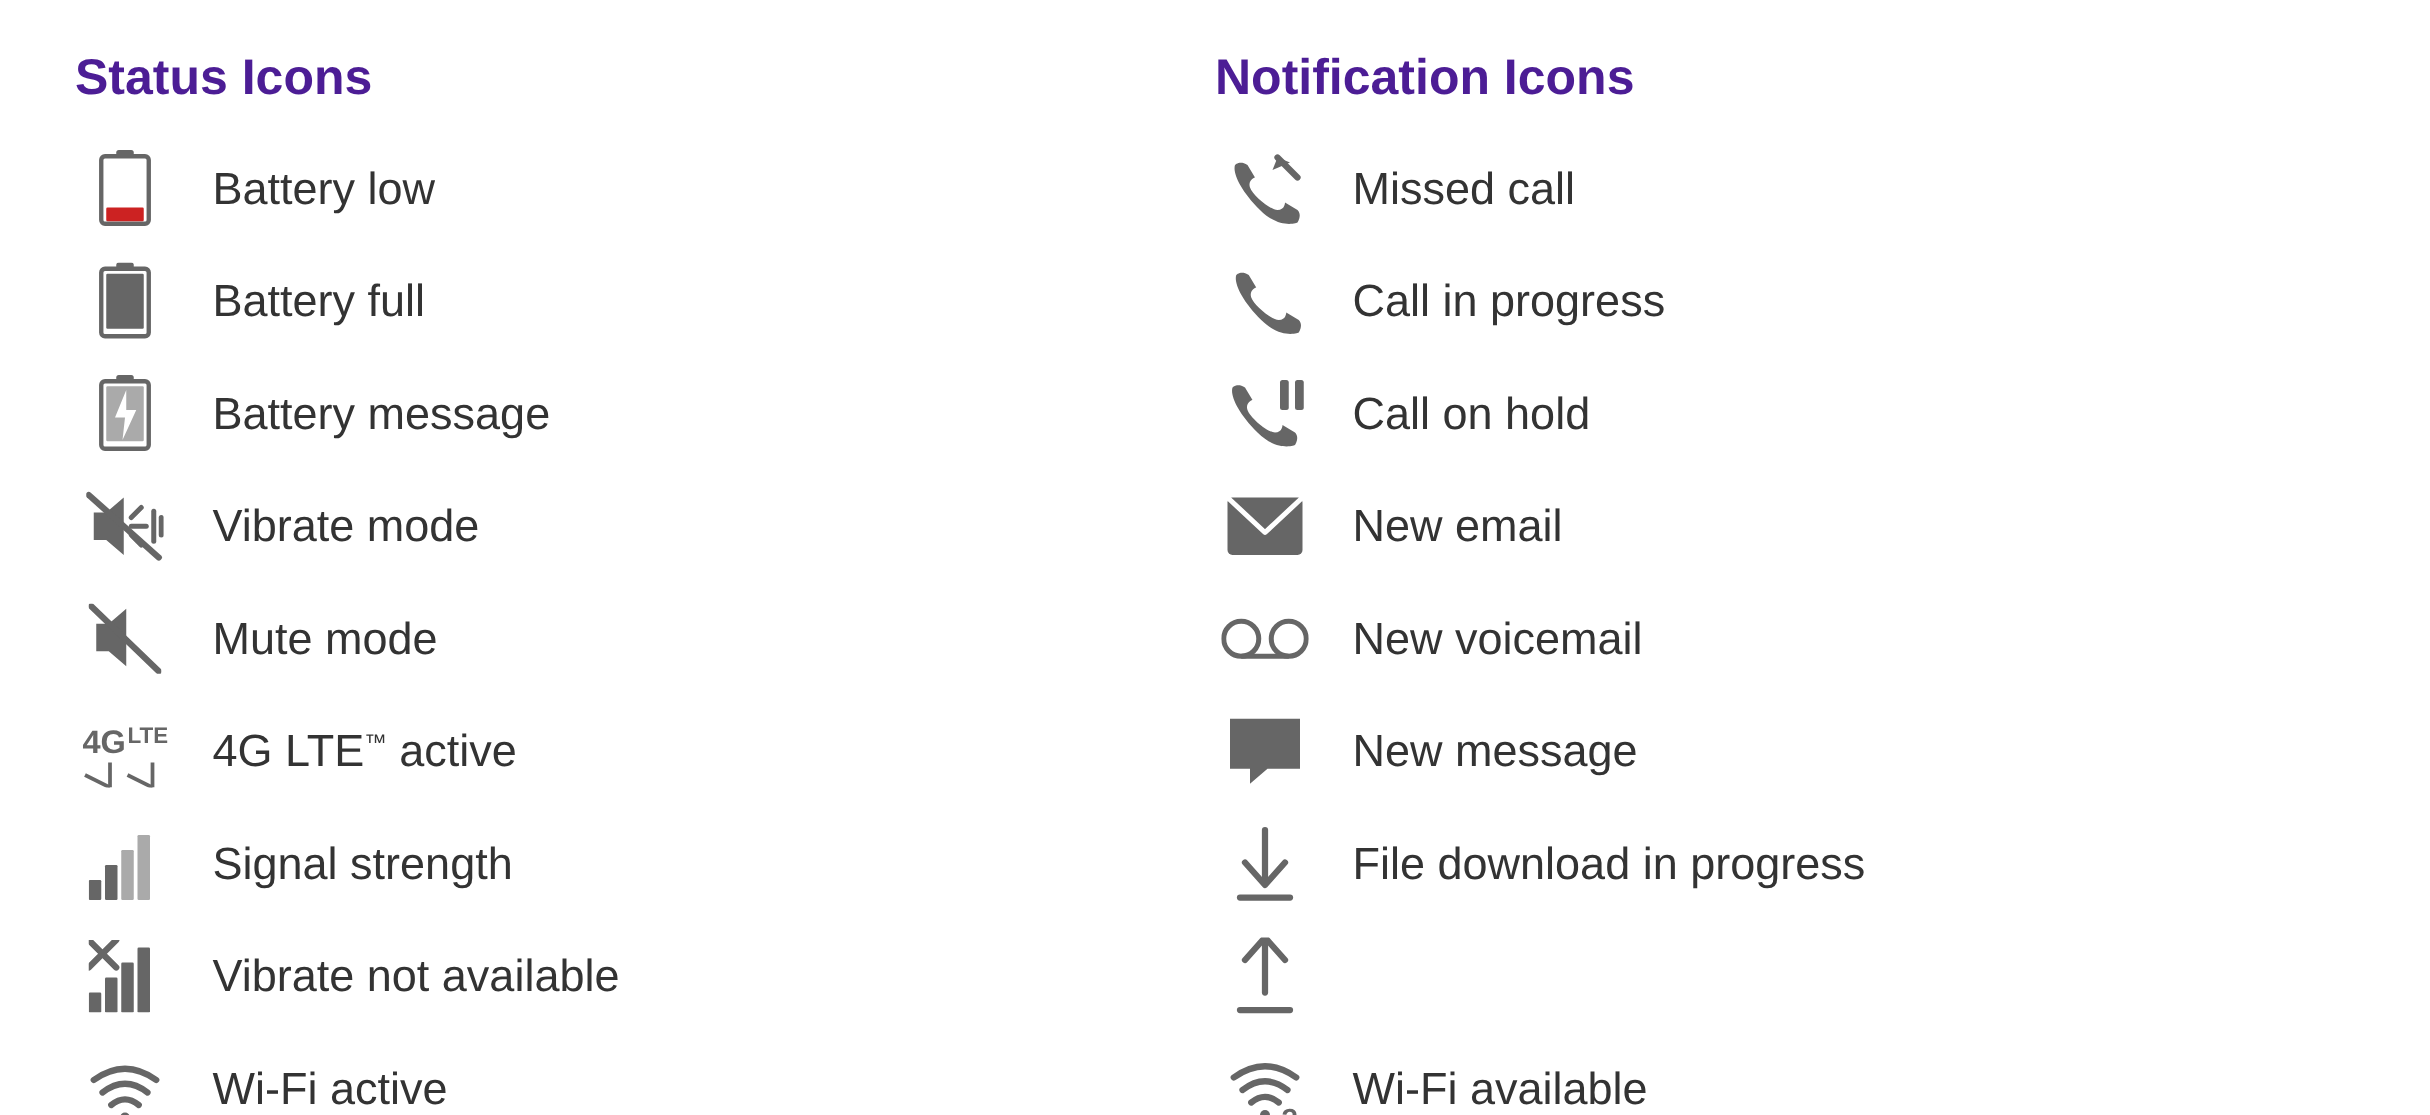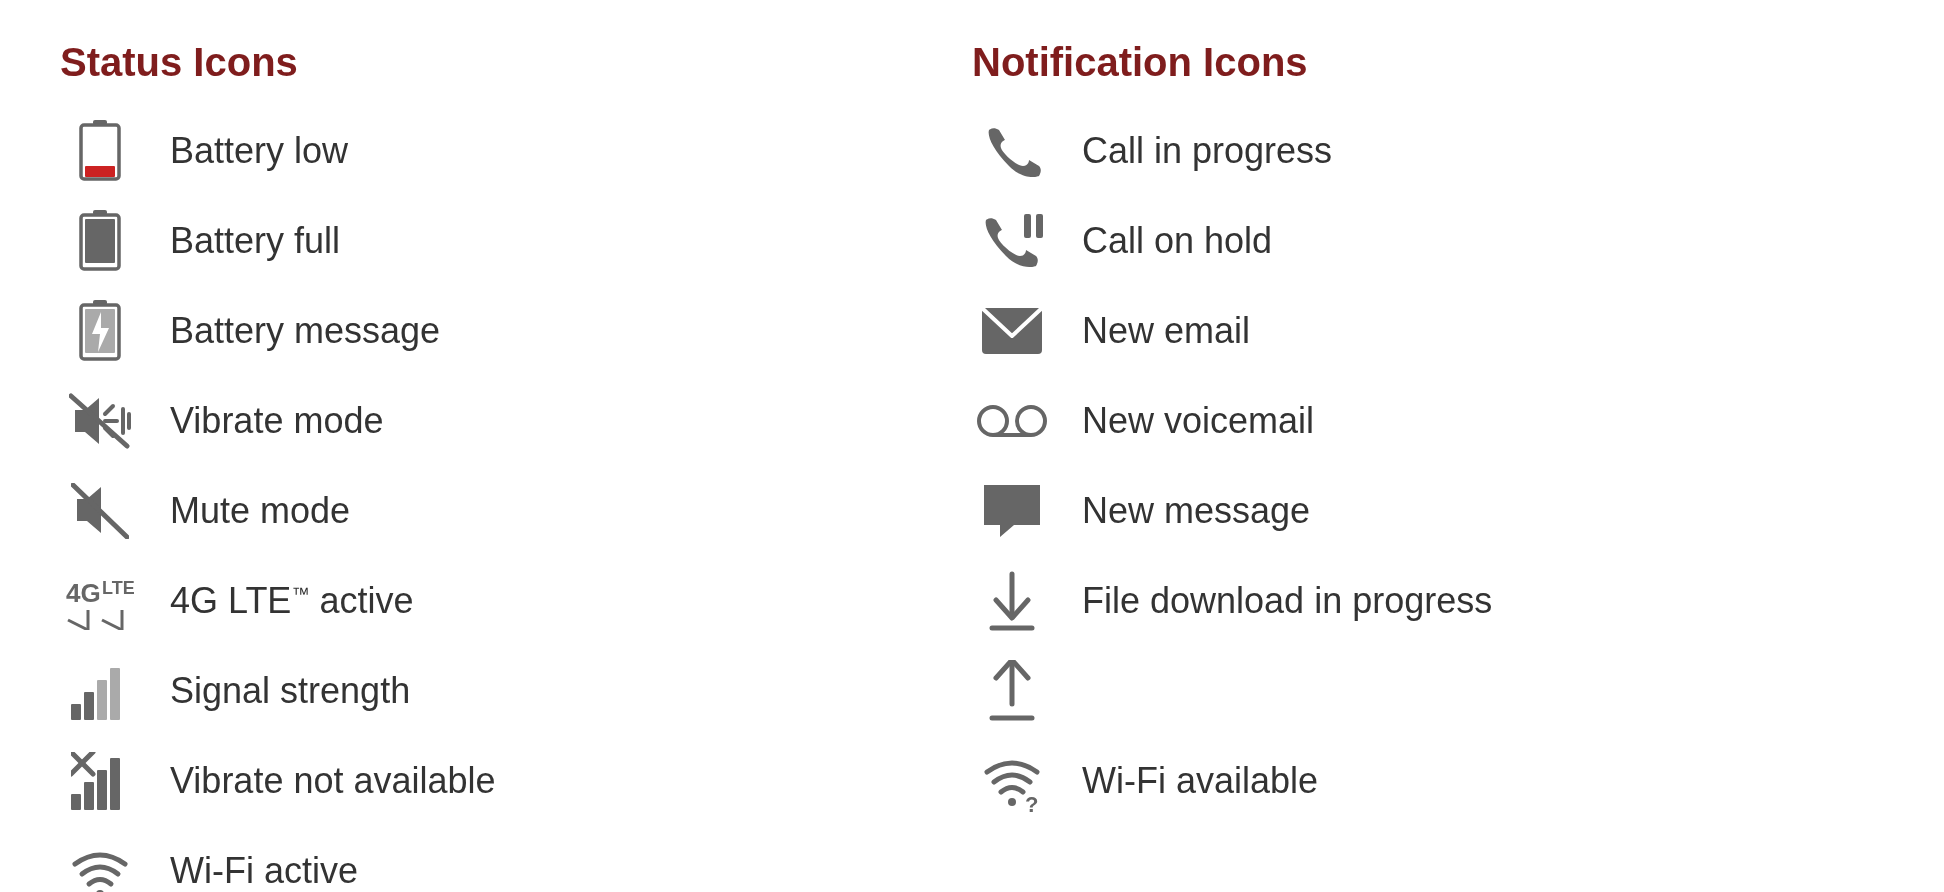--- a/index.html
+++ b/index.html
@@ -23,21 +23,21 @@
     .column {
       flex: 1;
       display: flex;
       flex-direction: column;
       gap: 0;
     }
     .column-title {
       font-size: 40px;
       font-weight: 900;
       margin-bottom: 30px;
-      color: #7f1d1d;
+      color: #4c1d95;
     }
     .icon-row {
       display: flex;
       flex-direction: row;
       align-items: center;
       margin-bottom: 18px;
       gap: 30px;
       min-height: 72px;
     }
     .icon-cell {
@@ -187,20 +187,32 @@
         </svg>
       </div>
       <div class="icon-label">Wi-Fi active</div>
     </div>
 
   </div>
 
   <div class="column">
     <div class="column-title">Notification Icons</div>
 
+    <div class="icon-row">
+      <div class="icon-cell">
+        <svg width="64" height="58" viewBox="0 0 64 58" fill="#666">
+
+          <path d="M8,10 C8,10 12,6 18,10 L24,20 C24,20 18,22 20,28 C22,34 36,46 42,46 C48,46 48,40 48,40 L58,46 C62,50 58,56 58,56 C58,56 44,62 28,46 C12,30 6,16 8,10Z" fill="#666"></path>
+
+          <line x1="42" y1="4" x2="58" y2="20" stroke="#666" stroke-width="5" stroke-linecap="round"></line>
+          <polygon points="38,14 42,4 52,8" fill="#666"></polygon>
+        </svg>
+      </div>
+      <div class="icon-label">Missed call</div>
+    </div>
 
     <div class="icon-row">
       <div class="icon-cell">
         <svg width="58" height="58" viewBox="0 0 58 58" fill="#666">
           <path d="M6,8 C6,8 10,4 16,8 L22,18 C22,18 16,20 18,26 C20,32 34,44 40,44 C46,44 46,38 46,38 L56,44 C60,48 56,54 56,54 C56,54 42,60 26,44 C10,28 4,14 6,8Z" fill="#666"></path>
         </svg>
       </div>
       <div class="icon-label">Call in progress</div>
     </div>
 

